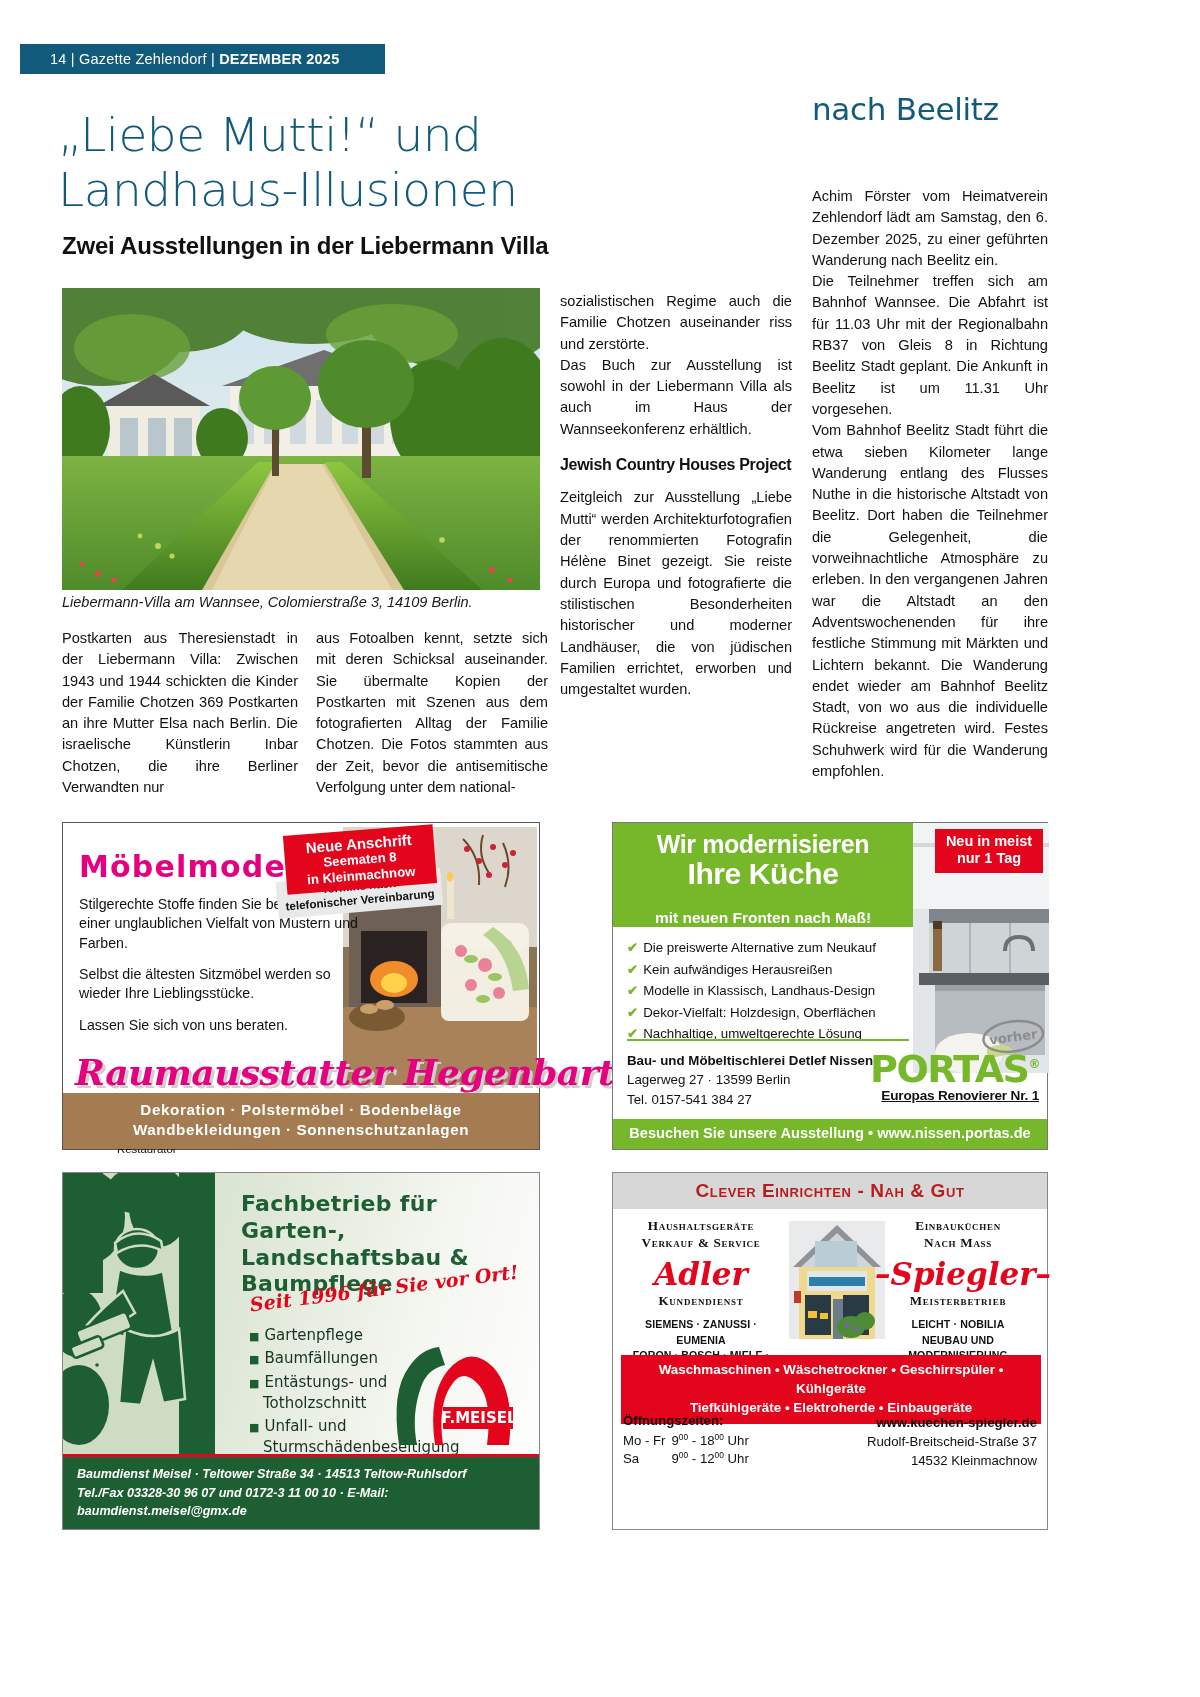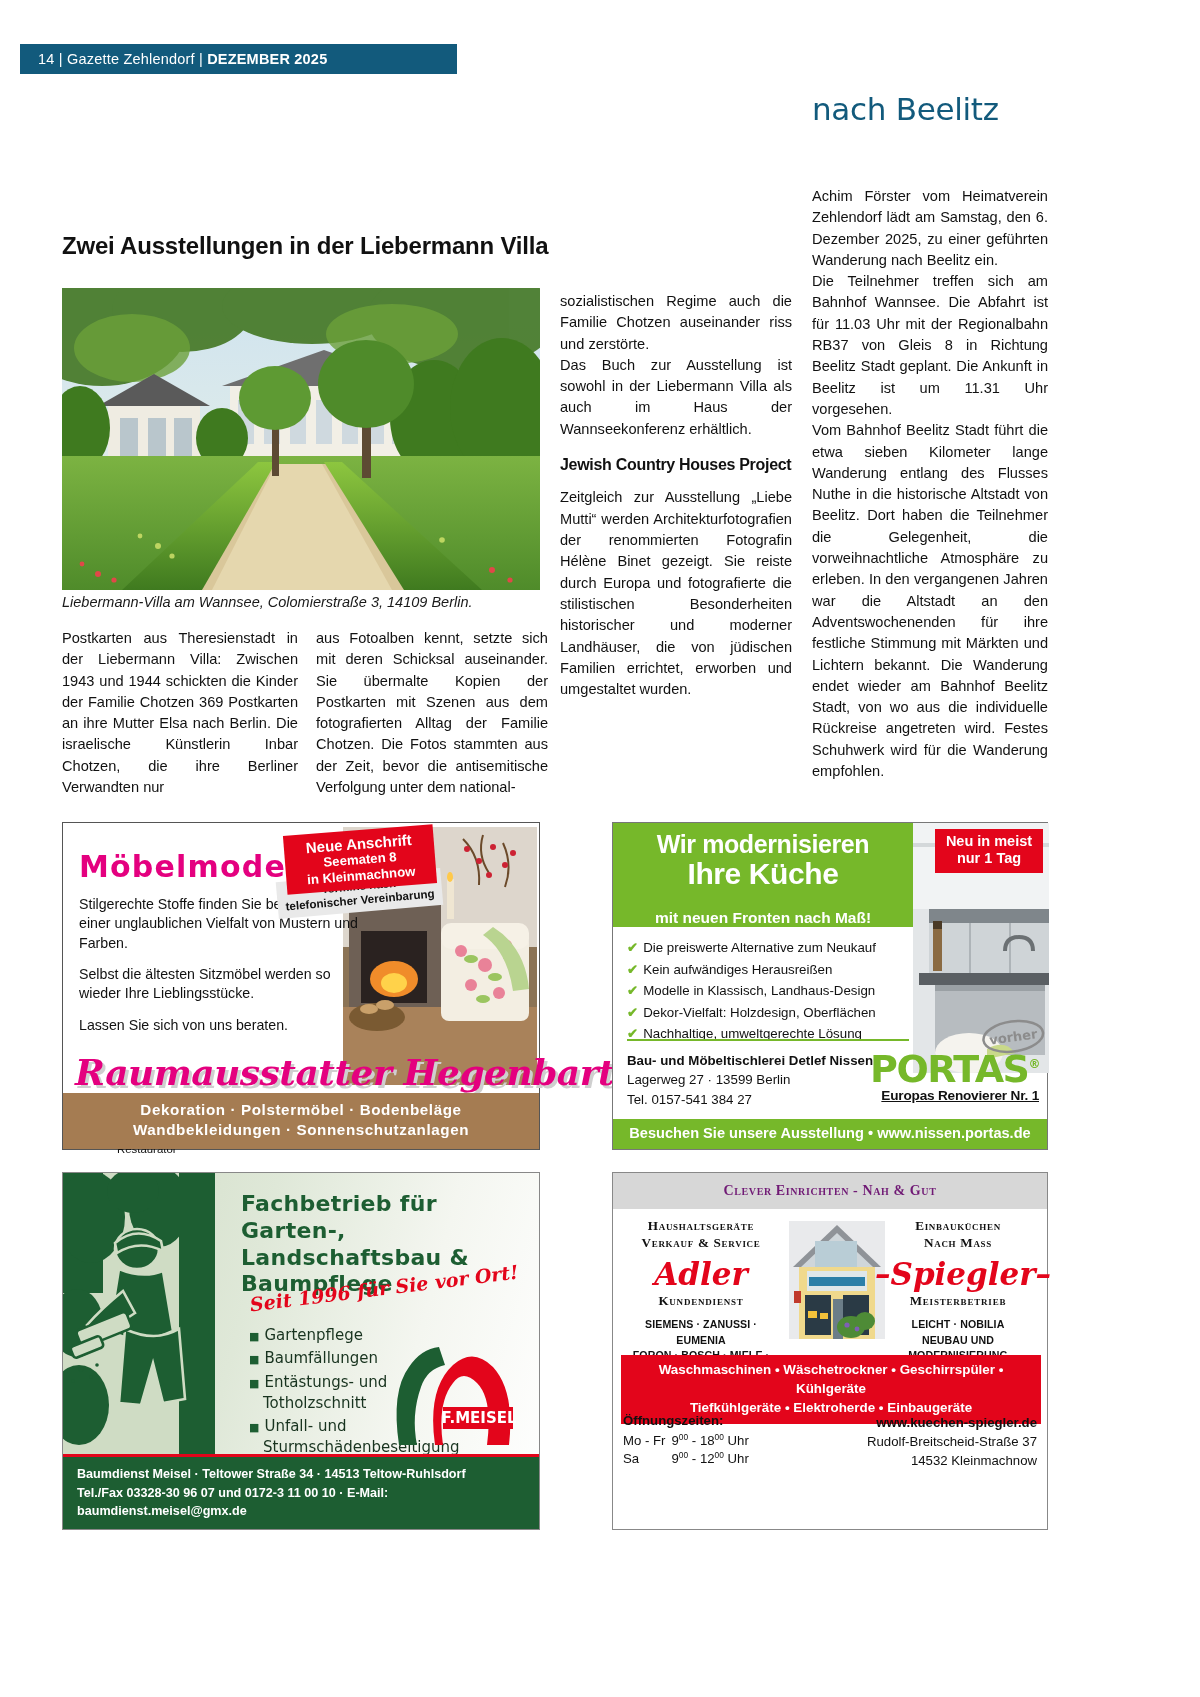--- a/index.html
+++ b/index.html
@@ -7,24 +7,24 @@
     width: 1200px; height: 1697px;
     background: #ffffff;
     font-family: "Liberation Sans", sans-serif;
     overflow: hidden;
   }
   .page { position: relative; width: 1200px; height: 1697px; background: #fff; }
 
   
   .masthead {
     position: absolute; left: 20px; top: 44px;
-    width: 437px; height: 30px;
+    width: 365px; height: 30px;
     background: #125a7c;
     display: flex; align-items: center;
-    padding-left: 18px;
+    padding-left: 30px;
   }
   .masthead-txt {
     color: #fff; font-size: 14.5px; letter-spacing: .2px;
     font-family: "Liberation Sans", sans-serif;
   }
   .masthead-txt b { font-weight: 700; }
 
   
   .headline {
     position: absolute; left: 58px; top: 108px; width: 560px;
@@ -237,35 +237,36 @@
     font-family: "DejaVu Sans", sans-serif;
   }
   .meisel-list li { list-style: none; text-indent: -14px; padding-left: 14px; margin-bottom: 2px; }
   .sq { color: #1d5e32; font-size: 11px; margin-right: 5px; }
   .meisel-logo { position:absolute; right: 6px; top: 160px; width: 150px; height: 118px; }
   .meisel-footer {
     position: absolute; left: 0; bottom: 0; width: 100%;
     background: #1d5e32; color: #fff;
     padding: 8px 0 9px 14px; font-size: 12.6px; font-weight: 700; line-height: 1.45;
     border-top: 3px solid #e3051b;
+    font-style: italic;
   }
 
   
   .ad-clever {
     left: 612px; top: 1172px; width: 436px; height: 358px;
     border: 1px solid #888; background: #fff;
   }
   .clever-bar {
     position: absolute; left: 0; top: 0; width: 100%; height: 36px;
     background: #d7d7d7; display: flex; align-items: center; justify-content: center;
   }
   .clever-bar span {
-    color: #701a75; font-size: 14px; font-weight: 700;
+    color: #b91c1c; font-size: 19px; font-weight: 700;
     font-variant: small-caps; letter-spacing: .6px;
-    font-family: Liberation Serif, serif;
+    font-family: Liberation Sans, sans-serif;
   }
   .cl-left { position: absolute; left: 8px; top: 44px; width: 160px; text-align: center; }
   .cl-right { position: absolute; right: 6px; top: 44px; width: 166px; text-align: center; }
   .cl-hd {
     font-size: 13.2px; font-weight: 700; color: #111;
     font-variant: small-caps; letter-spacing: .7px; line-height: 1.3;
     font-family: "Liberation Serif", serif;
   }
   .cl-script {
     color: #e3051b; font-size: 31px; font-weight: 700; font-style: italic;
@@ -312,20 +313,24 @@
   <div class="masthead">
     <div class="masthead-txt">
       <span>14</span>
       <span>|</span>
       <span>Gazette Zehlendorf</span>
       <span>|</span>
       <b>DEZEMBER 2025</b>
     </div>
   </div>
 
+  <div class="headline">
+    <div>„Liebe Mutti!“ und</div>
+    <div>Landhaus-Illusionen</div>
+  </div>
   <div class="subhead">Zwei Ausstellungen in der Liebermann Villa</div>
 
   <div class="headline-r">
     <div>nach Beelitz</div>
   </div>
 
   <div class="photo">
     <svg width="478" height="302" viewBox="0 0 478 302">
       <defs>
         <linearGradient id="skyG" x1="0" y1="0" x2="0" y2="1">

